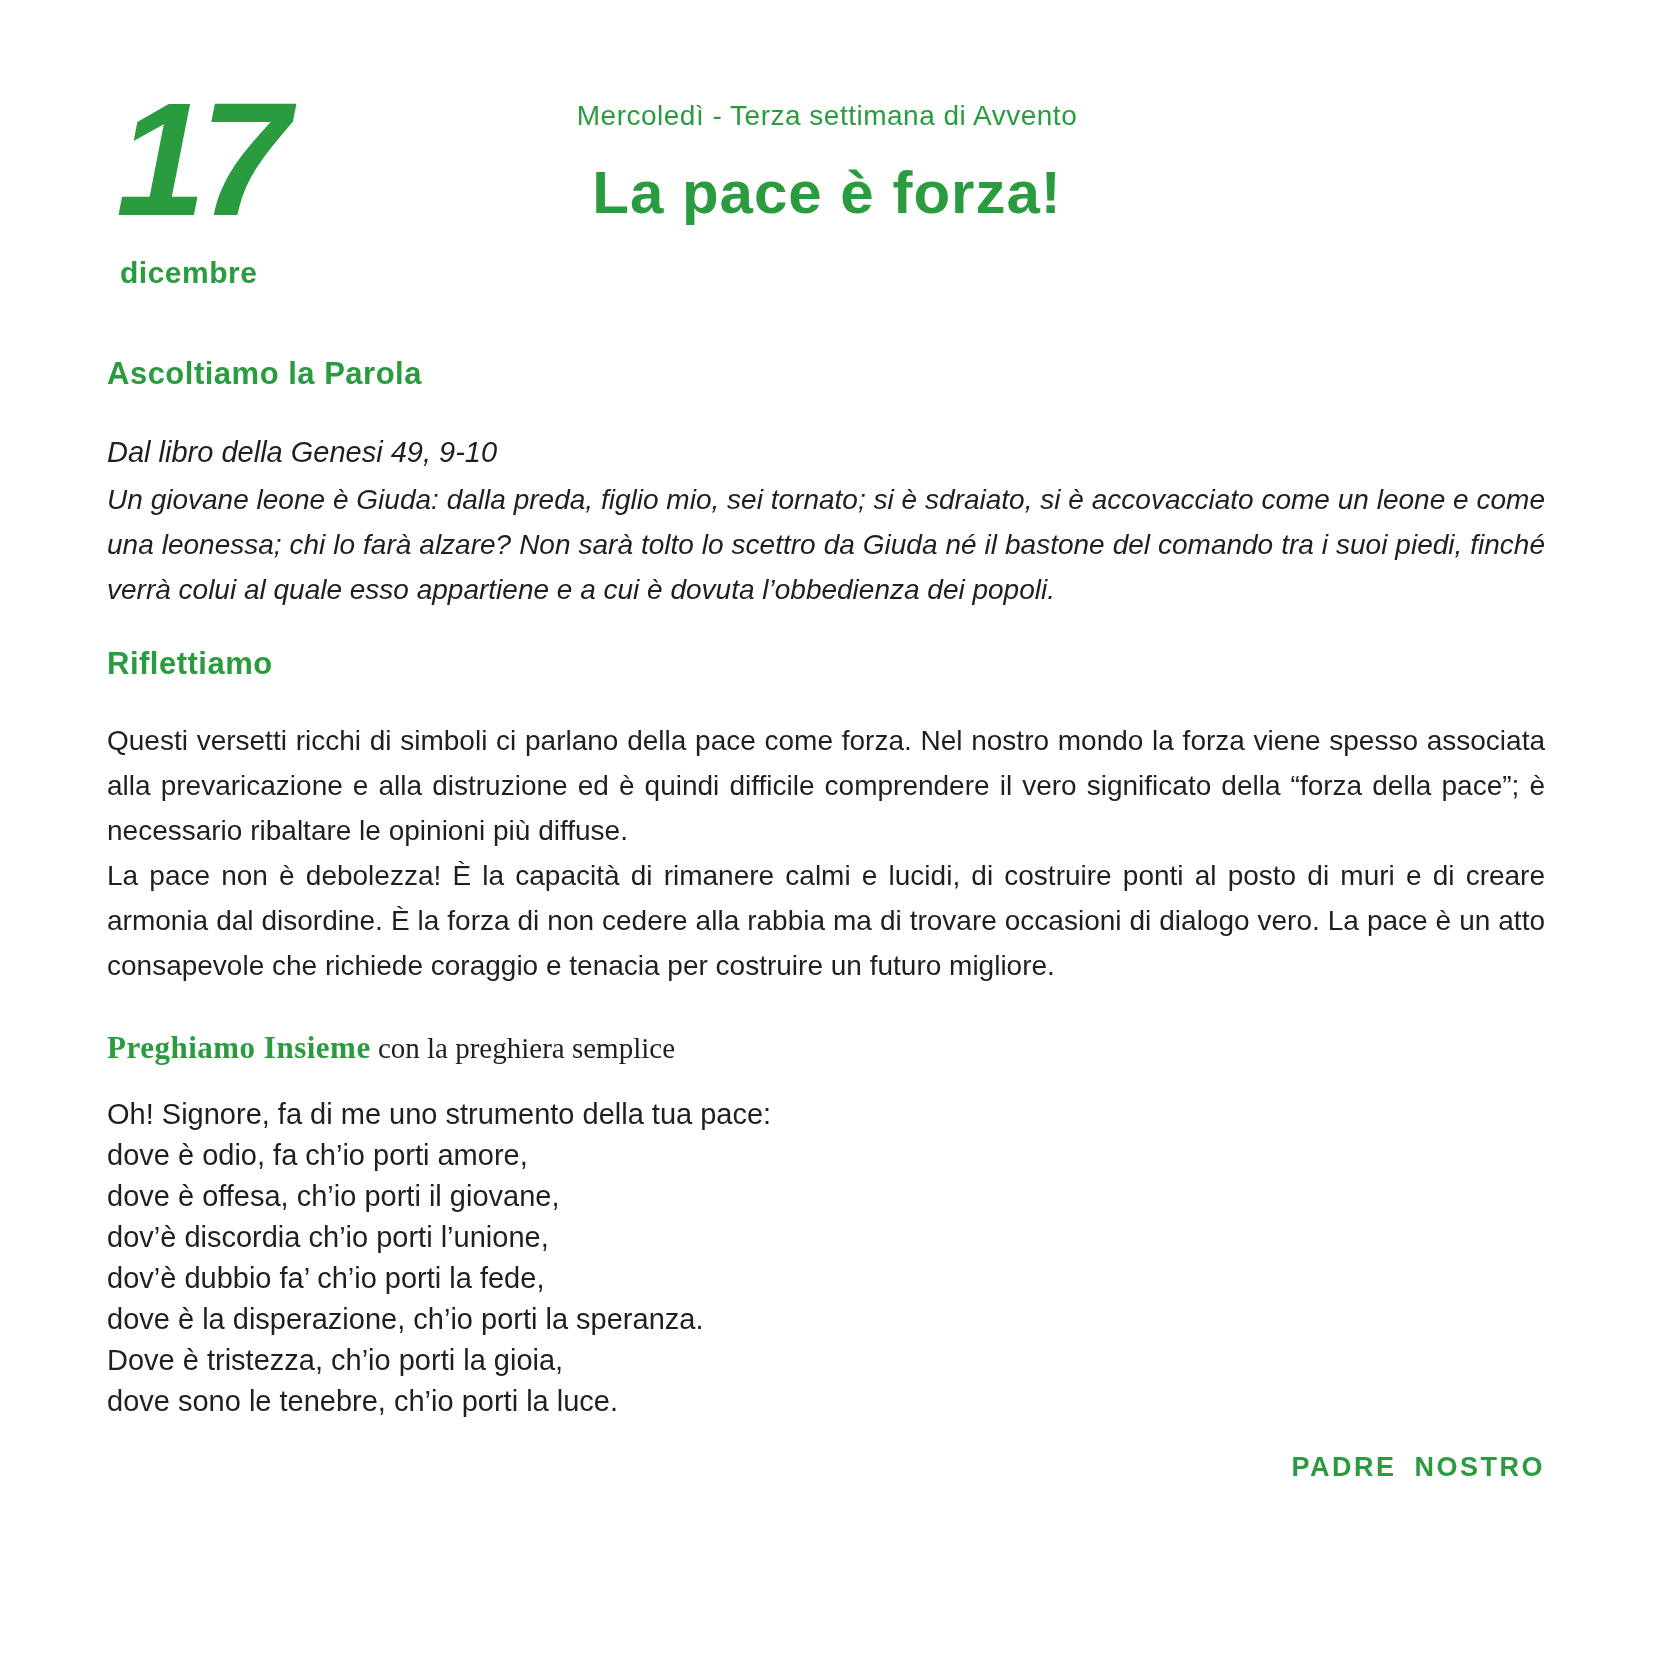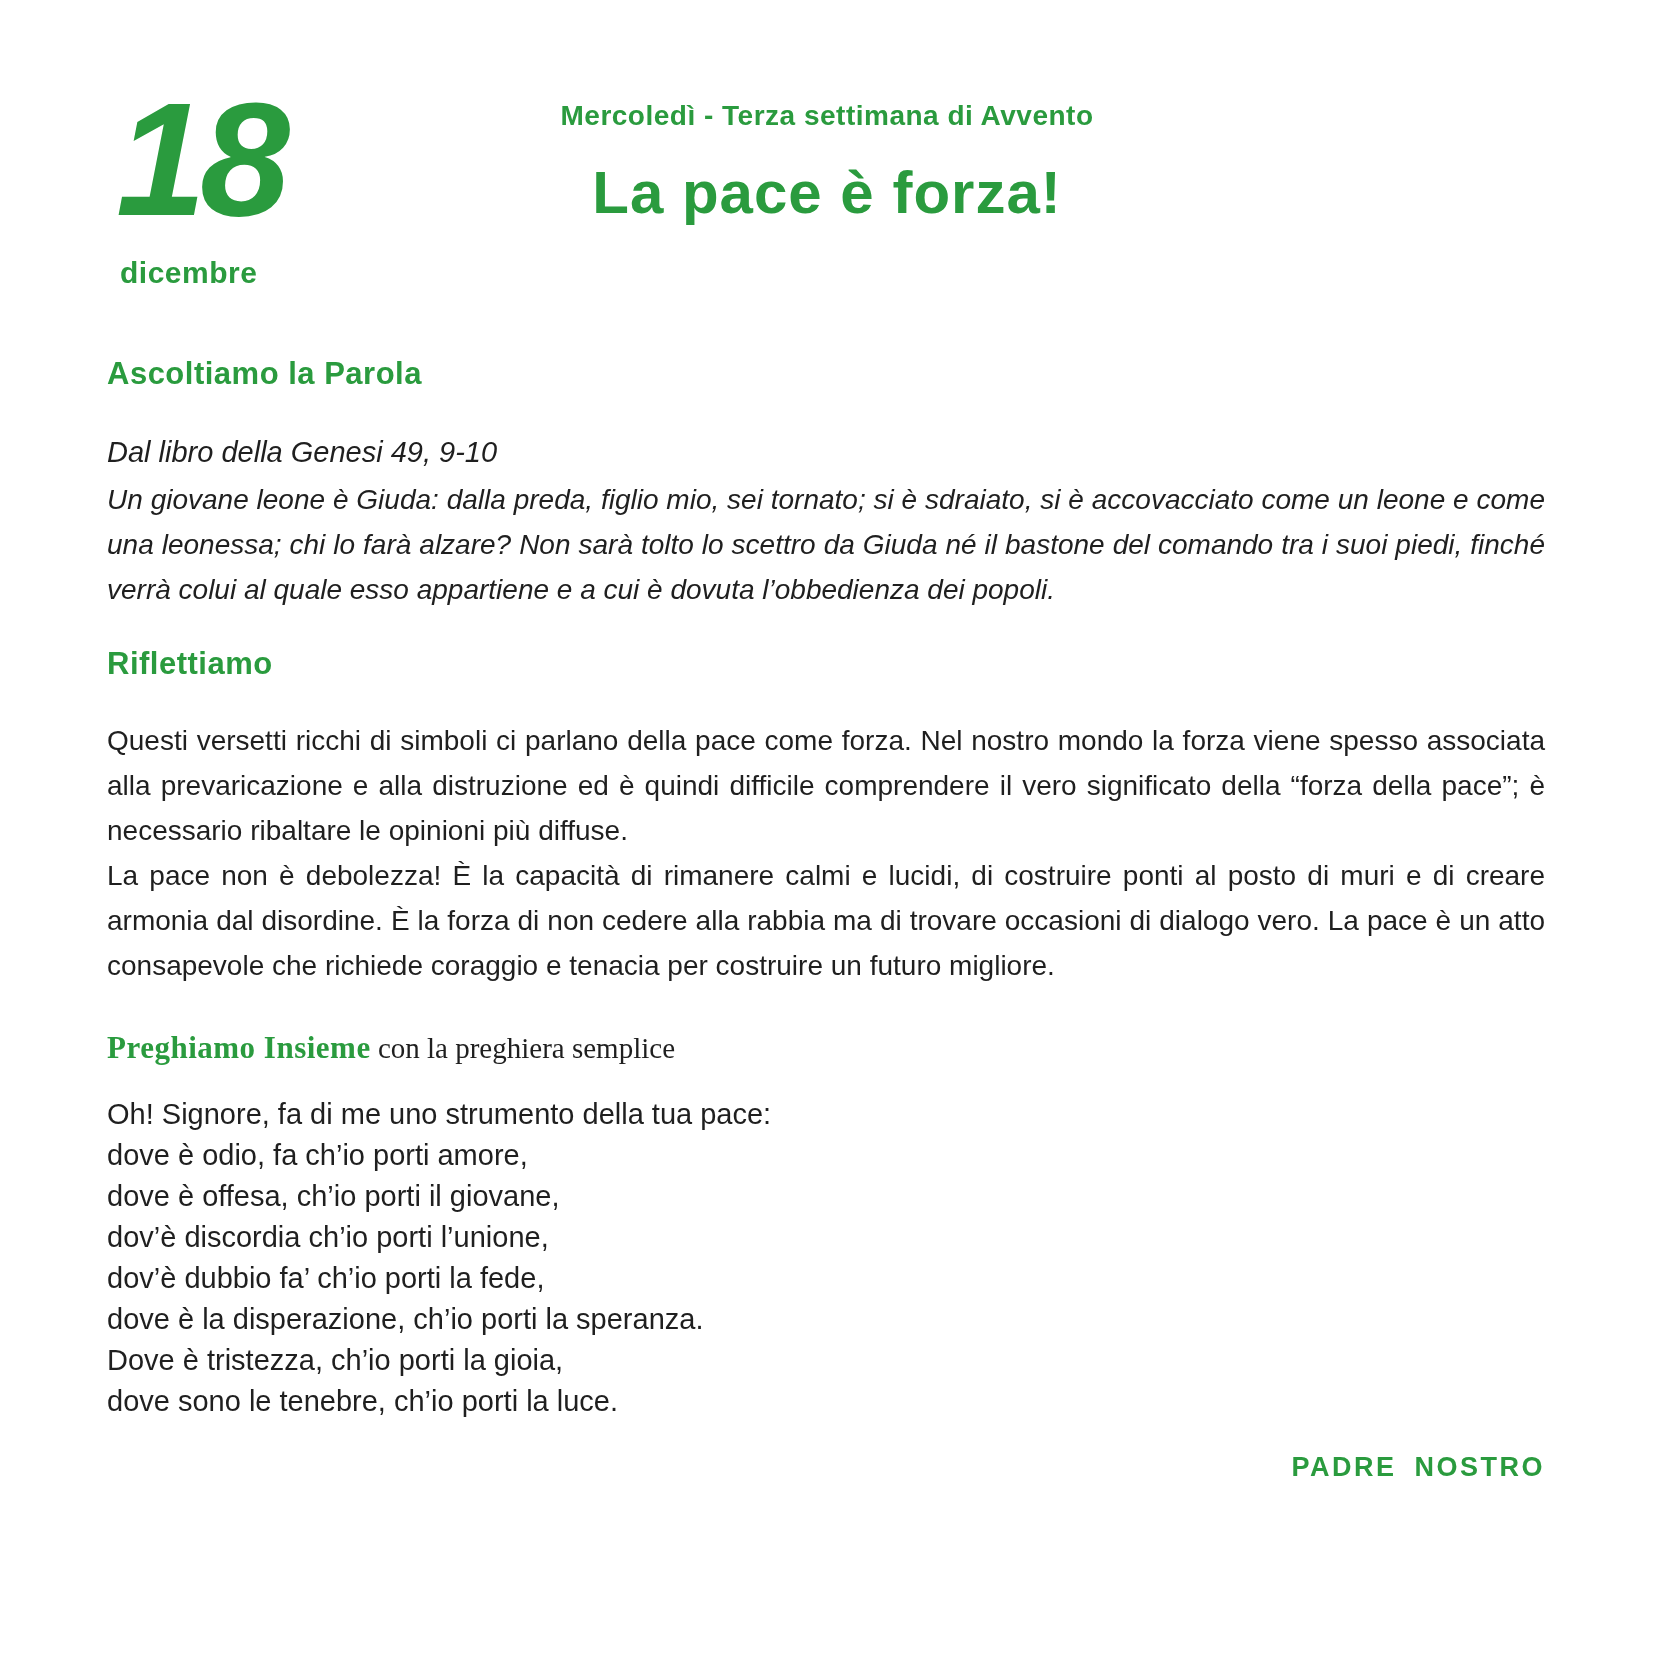--- a/index.html
+++ b/index.html
@@ -22,21 +22,21 @@
     font-size:162px;line-height:1;font-style:italic;font-weight:700;
     color:var(--green);letter-spacing:-6px;
   }
   .date-month{
     font-size:30px;font-weight:600;color:var(--green);
     margin-top:16px;padding-left:4px;letter-spacing:.5px;
   }
 
   
   .header-block{position:absolute;top:100px;left:0;width:100%;text-align:center;}
-  .weekday-line{font-size:28px;font-weight:700;color:var(--green);letter-spacing:.5px;text-align:center;}
+  .weekday-line{font-size:28px;font-weight:400;color:var(--green);letter-spacing:.5px;text-align:center;}
   .page-title{font-size:60px;font-weight:700;color:var(--green);margin:26px 0 0;letter-spacing:1px;text-align:center;}
 
   
   .content{position:absolute;top:356px;left:107px;right:109px;}
   .section-heading{
     font-size:31px;font-weight:700;color:var(--green);
     margin:0;line-height:36px;letter-spacing:.5px;
   }
   .reading-source{
     font-style:italic;font-size:29px;line-height:45px;
@@ -63,21 +63,21 @@
     font-size:27px;font-weight:700;color:var(--green);
     letter-spacing:2.5px;word-spacing:8px;
   }
 </style>
 </head>
 <body>
 
 <div>
 
   <div class="date-block">
-    <div class="date-day">18</div>
+    <div class="date-day">17</div>
     <div class="date-month">dicembre</div>
   </div>
 
   <div class="header-block">
     <div class="weekday-line">Mercoledì - Terza settimana di Avvento</div>
     <h1 class="page-title">La pace è forza!</h1>
   </div>
 
   <div class="content">
 

